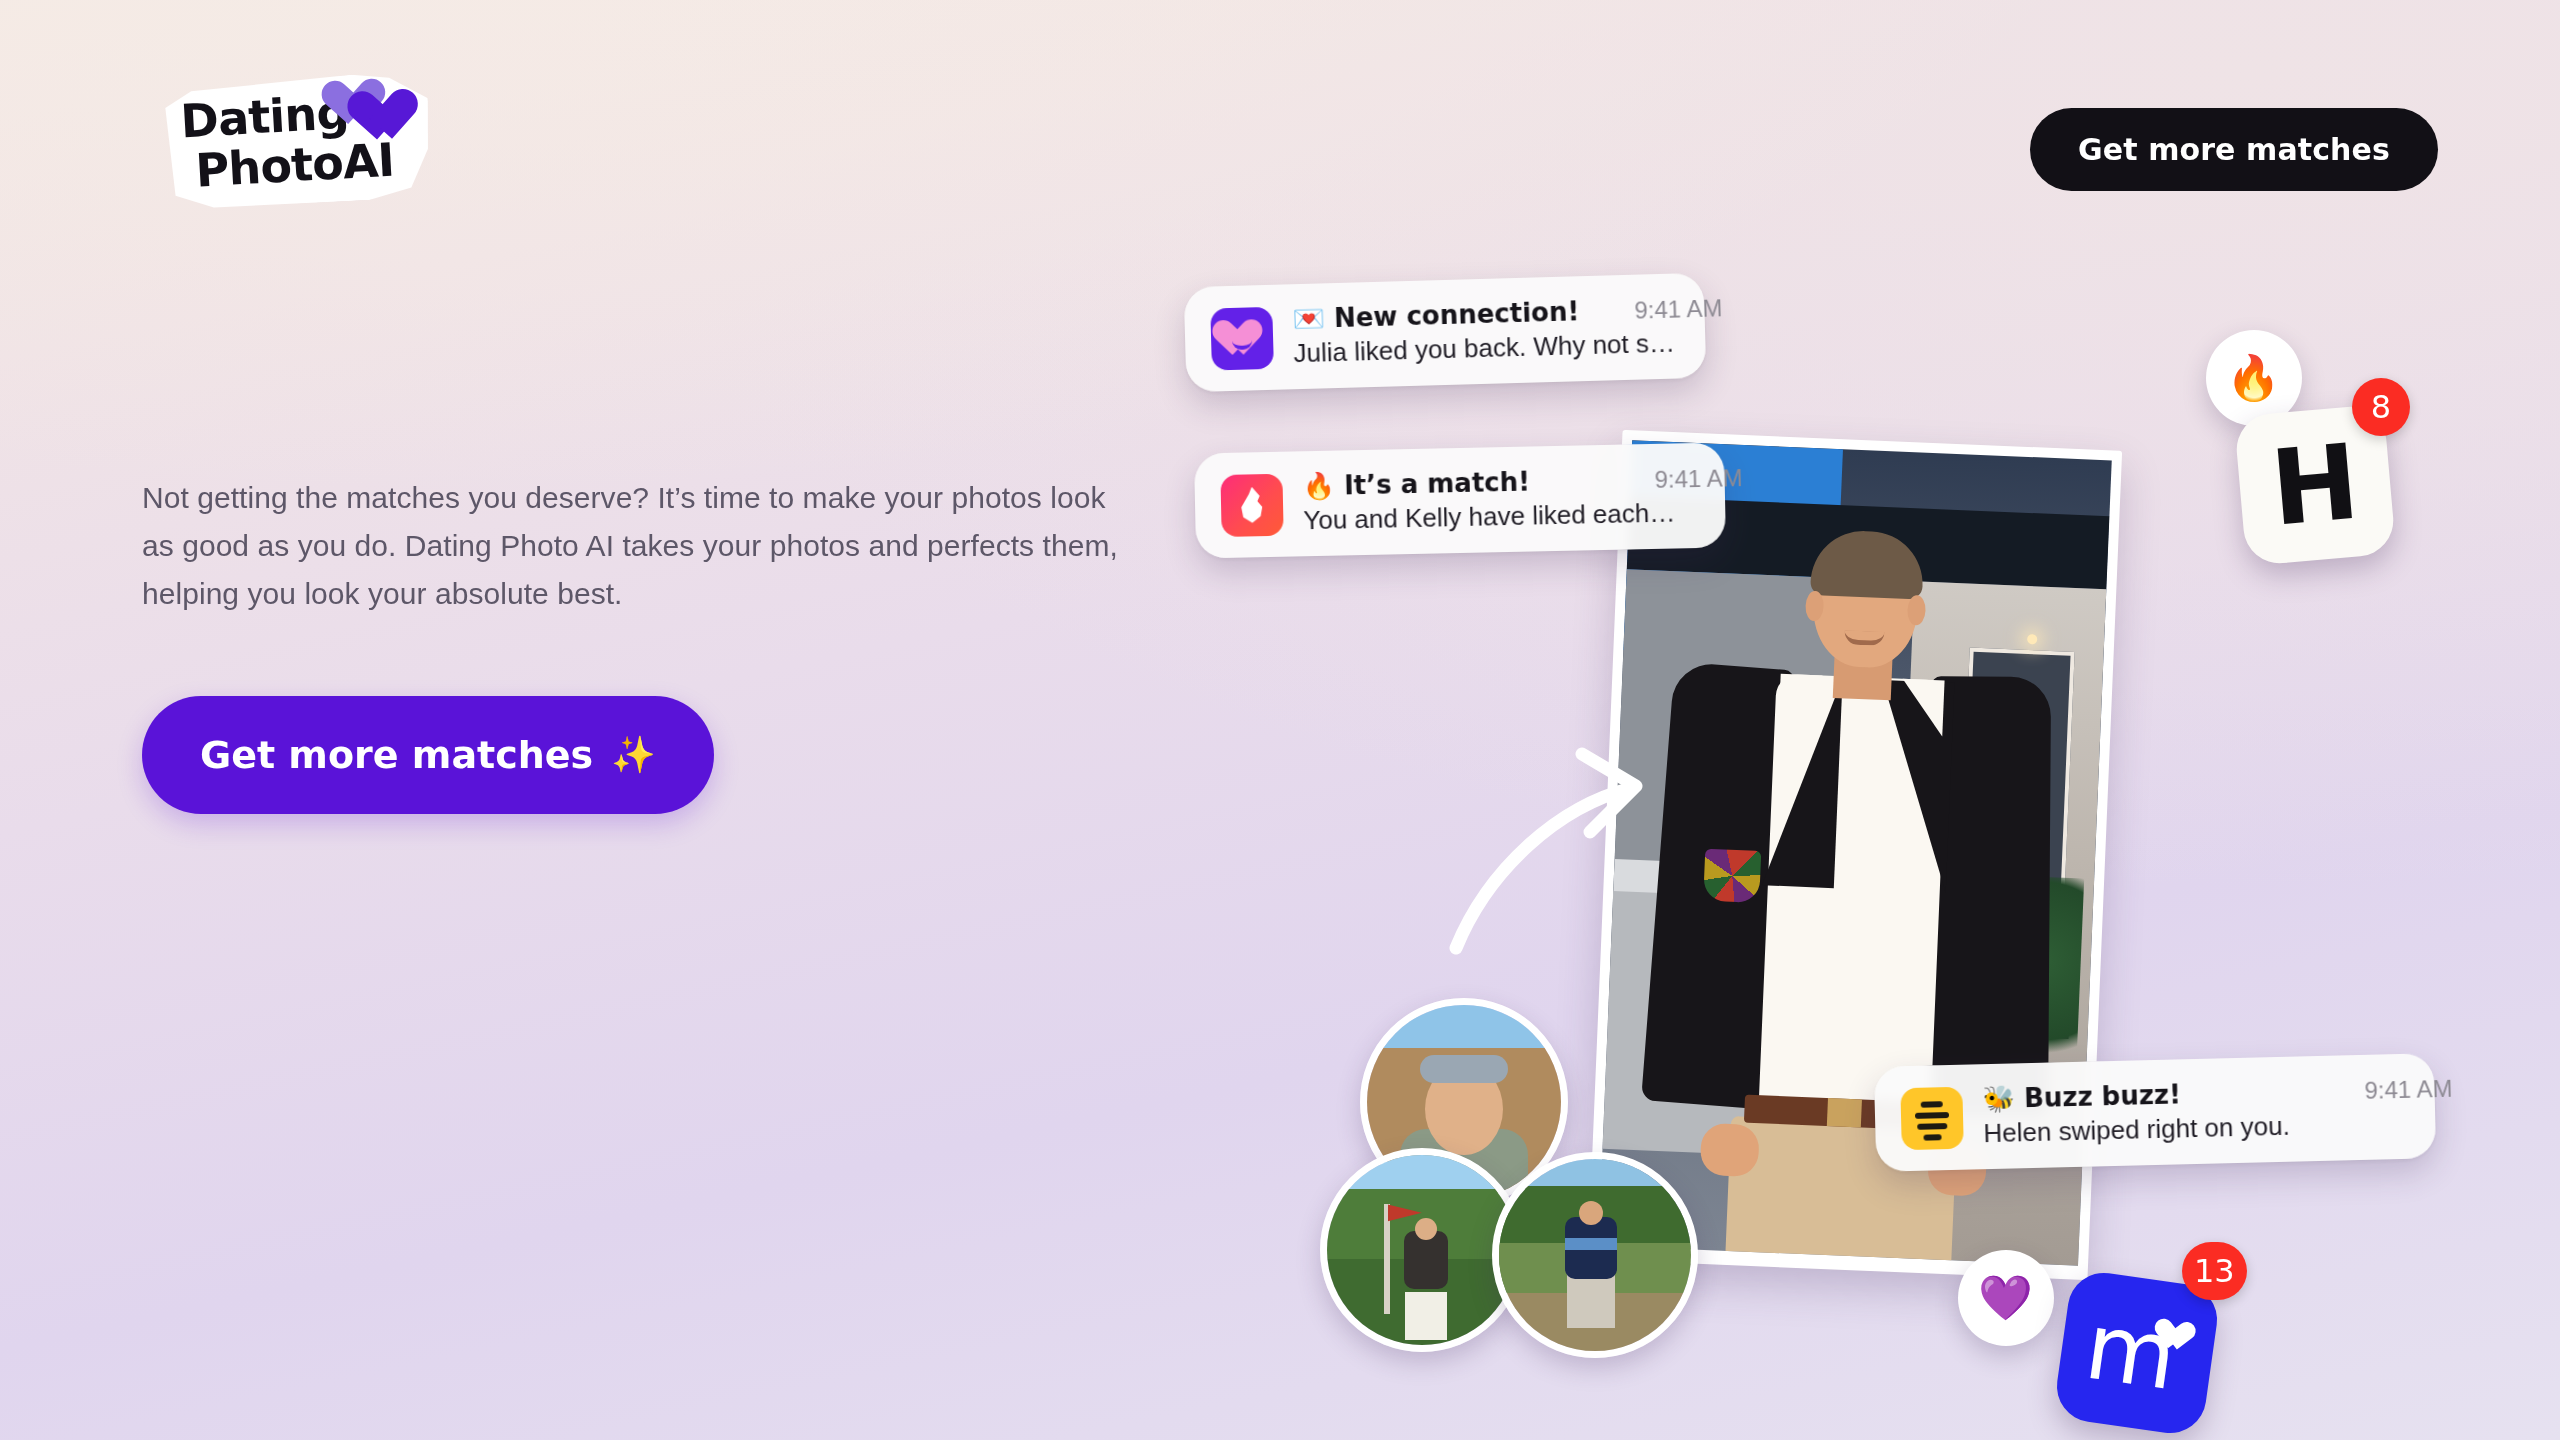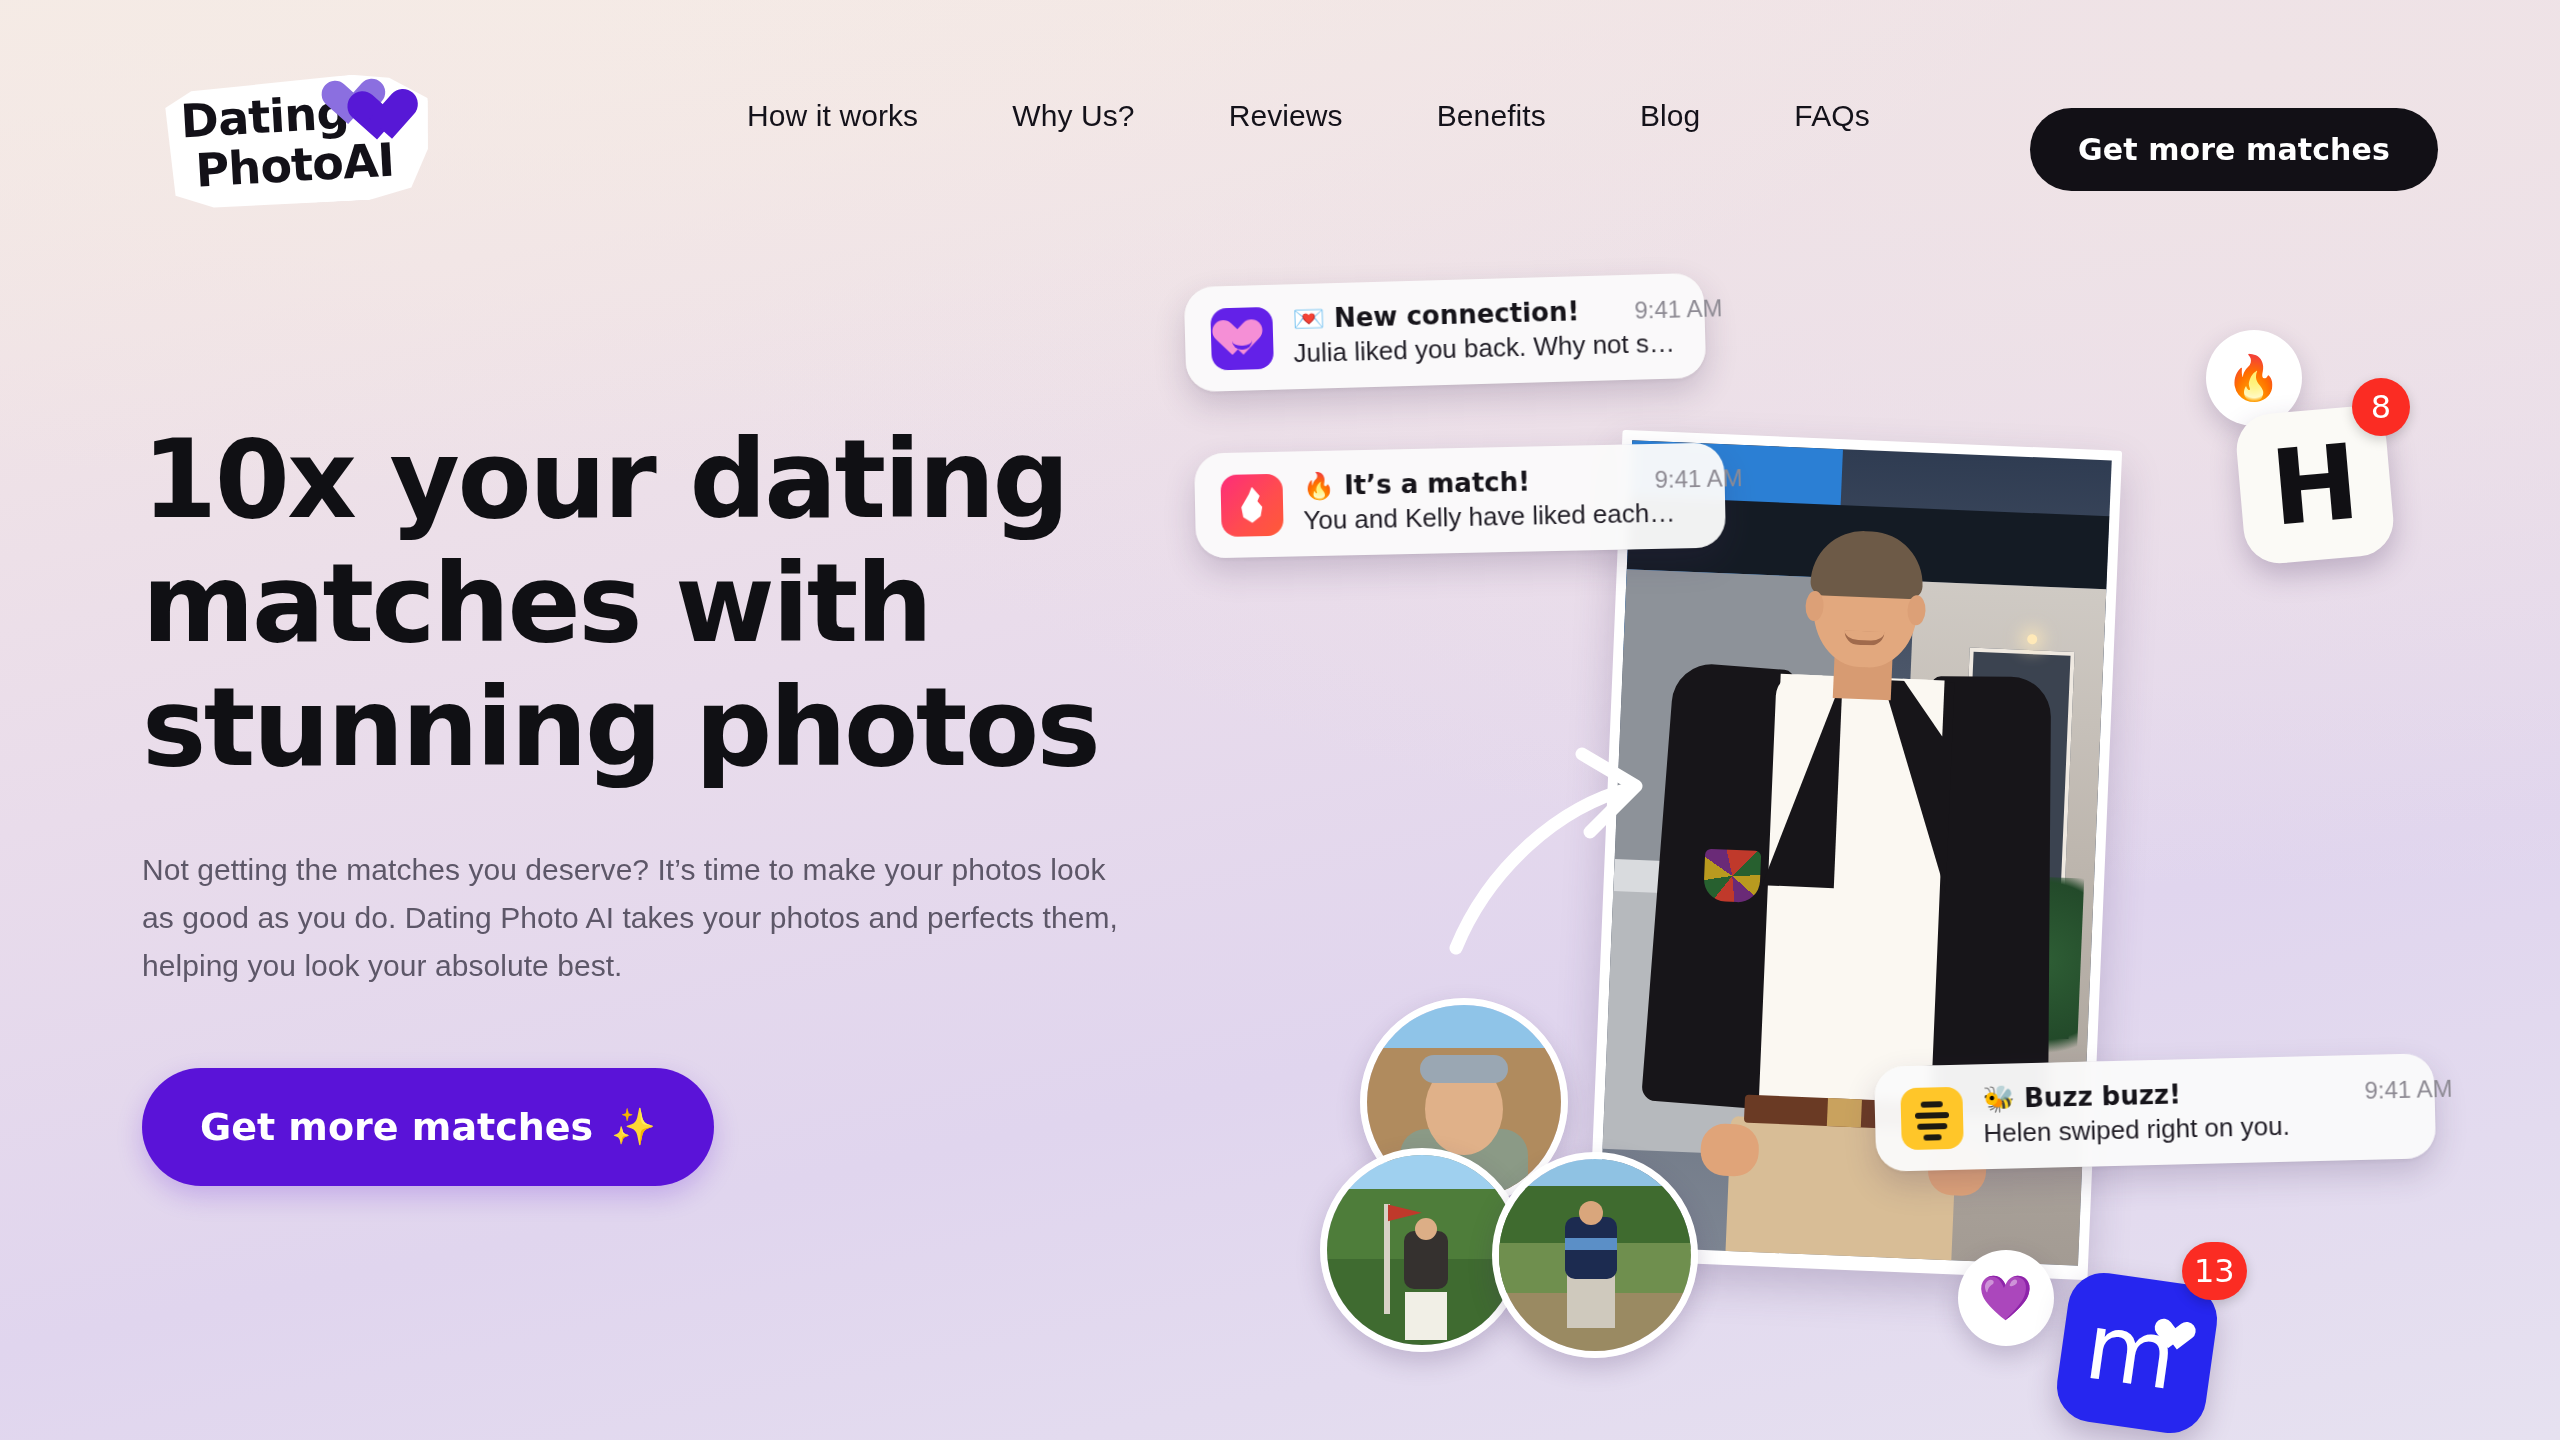--- a/index.html
+++ b/index.html
@@ -280,34 +280,25 @@
     <div class="logo-text">
       <span class="l1">Dating</span>
       <span class="l2">PhotoAI</span>
     </div>
     <div class="logo-hearts">
       <div class="heart light"></div>
       <div class="heart dark"></div>
     </div>
   </div>
 
-  <nav class="nav">
-    <a href="#">How it works</a>
-    <a href="#">Why Us?</a>
-    <a href="#">Reviews</a>
-    <a href="#">Benefits</a>
-    <a href="#">Blog</a>
-    <a href="#">FAQs</a>
-  </nav>
 
   <button class="nav-cta">Get more matches</button>
 </header>
 
 <section class="hero-left">
-  <h1 class="headline">10x your dating matches with stunning photos</h1>
   <p class="subhead">Not getting the matches you deserve? It’s time to make your photos look as good as you do. Dating Photo AI takes your photos and perfects them, helping you look your absolute best.</p>
   <button class="hero-cta">
     <span>Get more matches</span>
     <span class="spark">✨</span>
   </button>
 </section>
 
 <section class="visual">
 
   <div class="main-photo">

